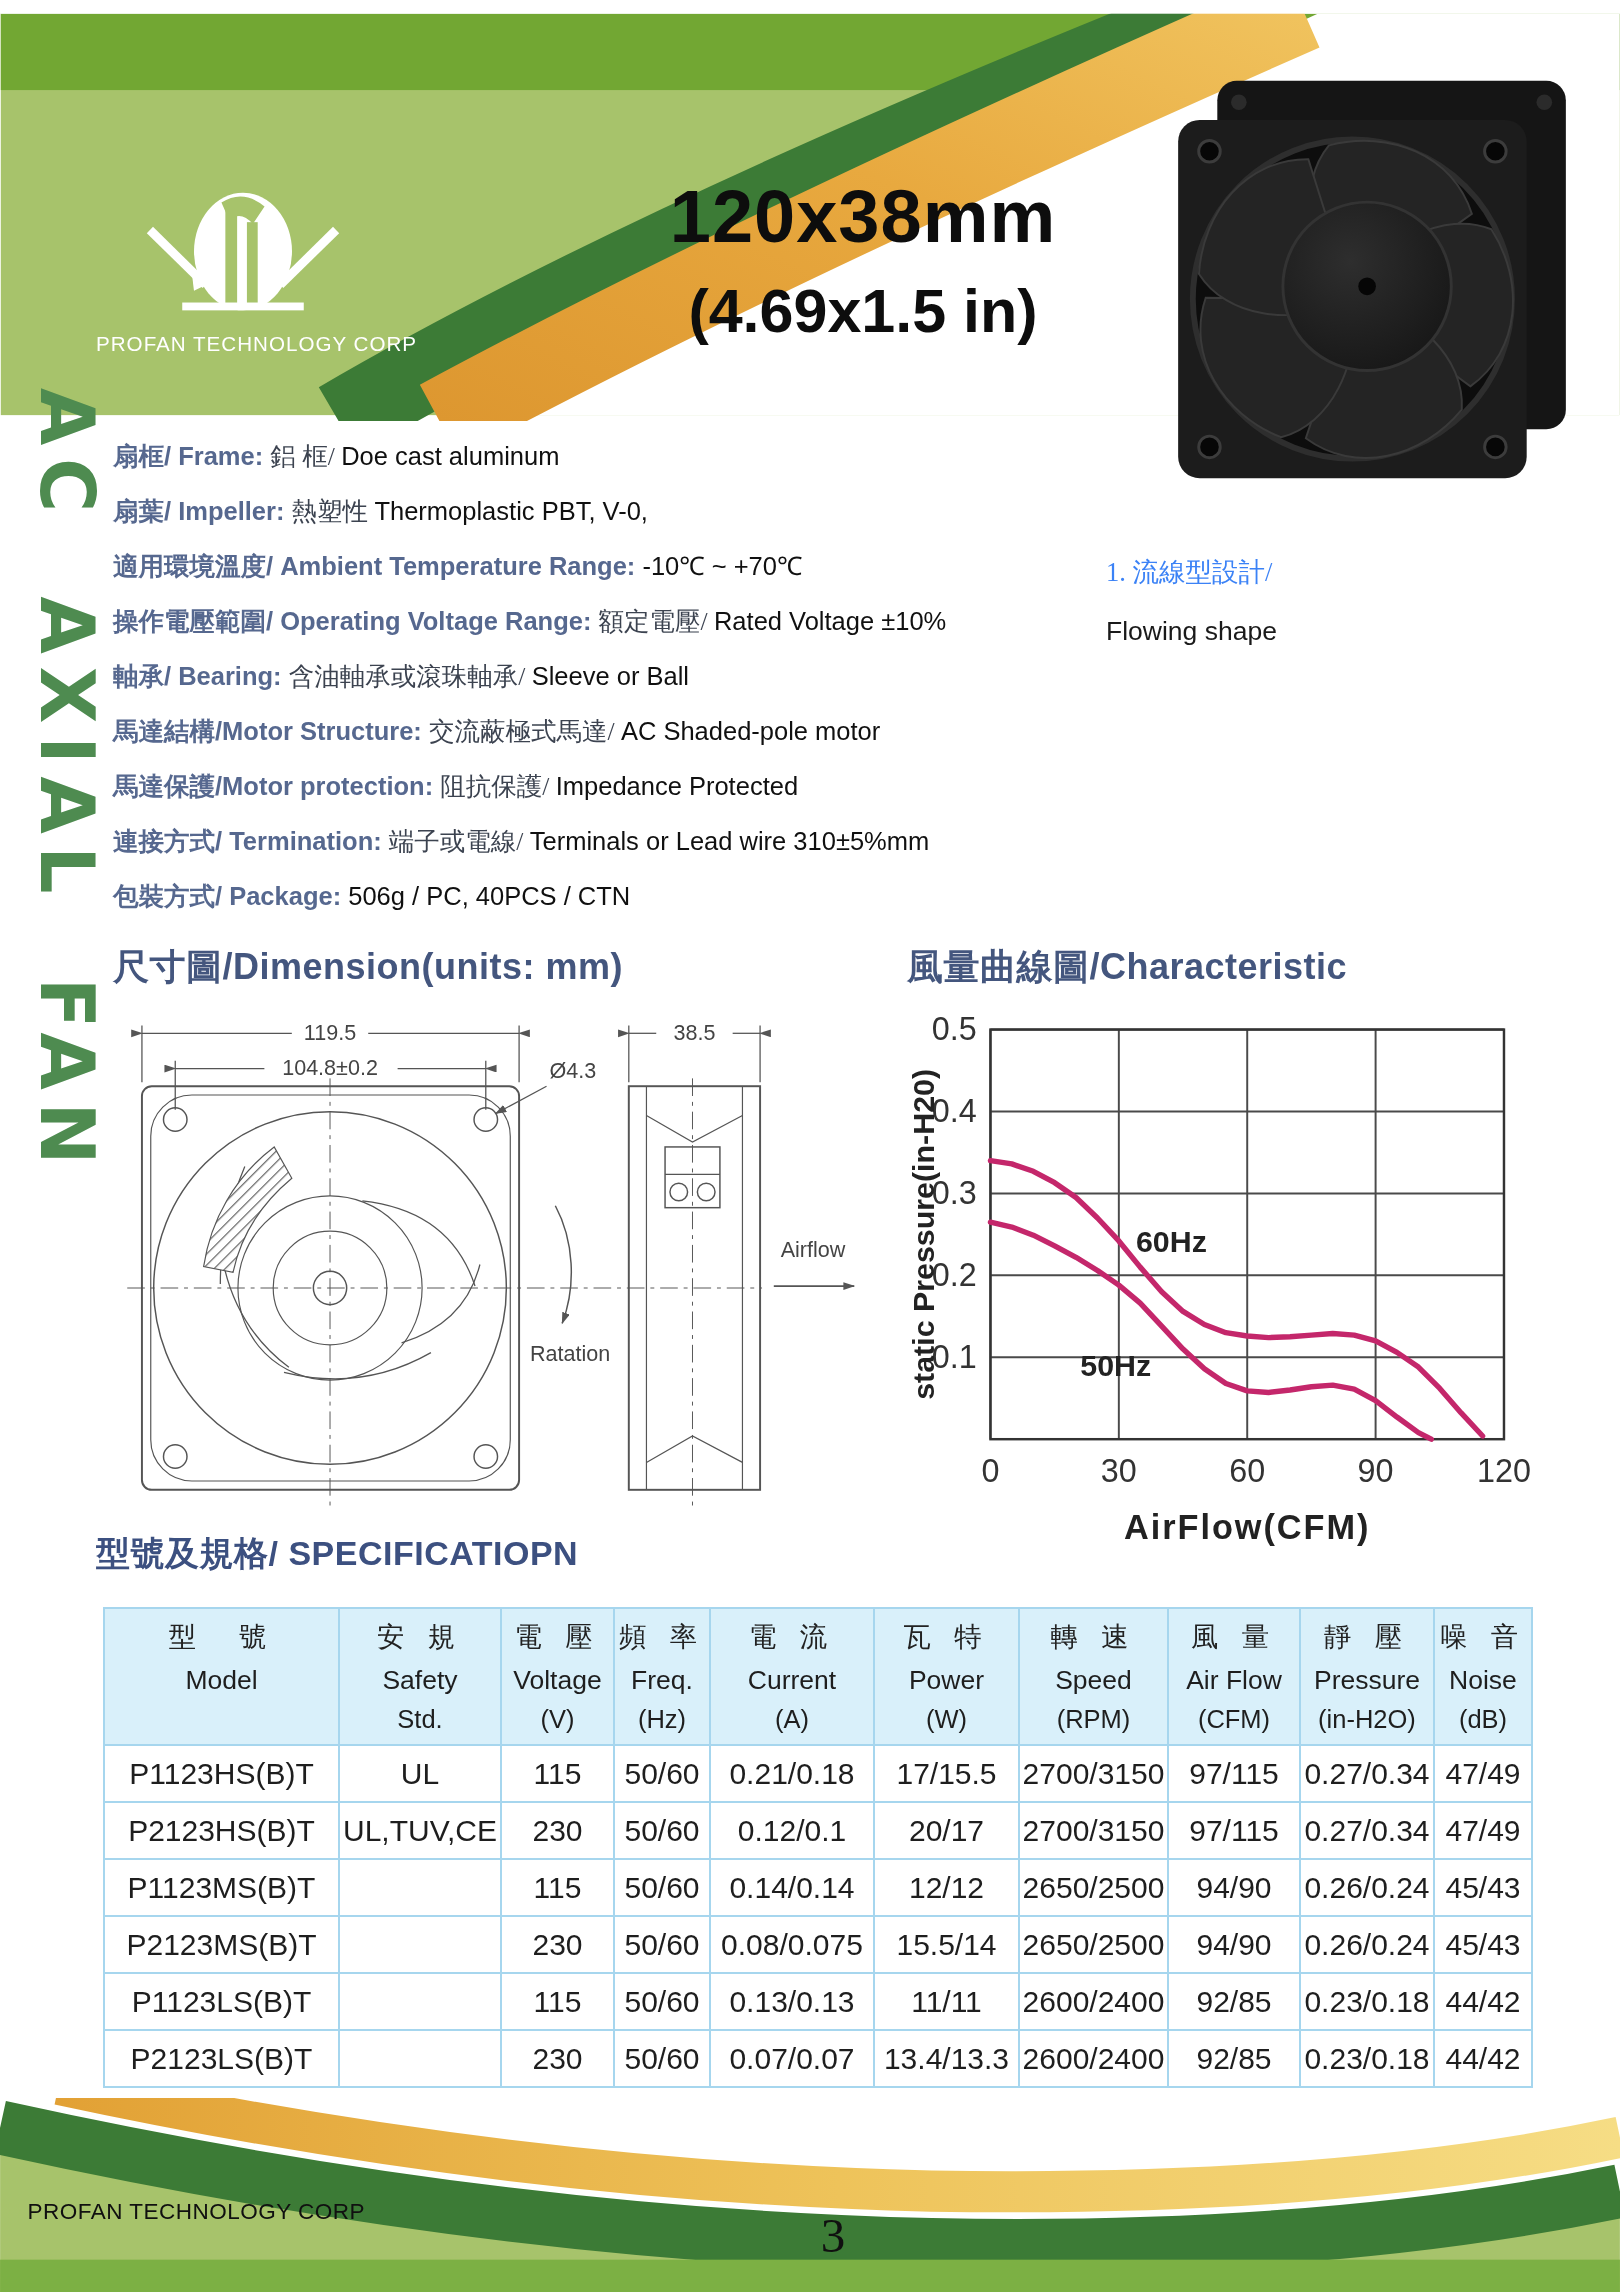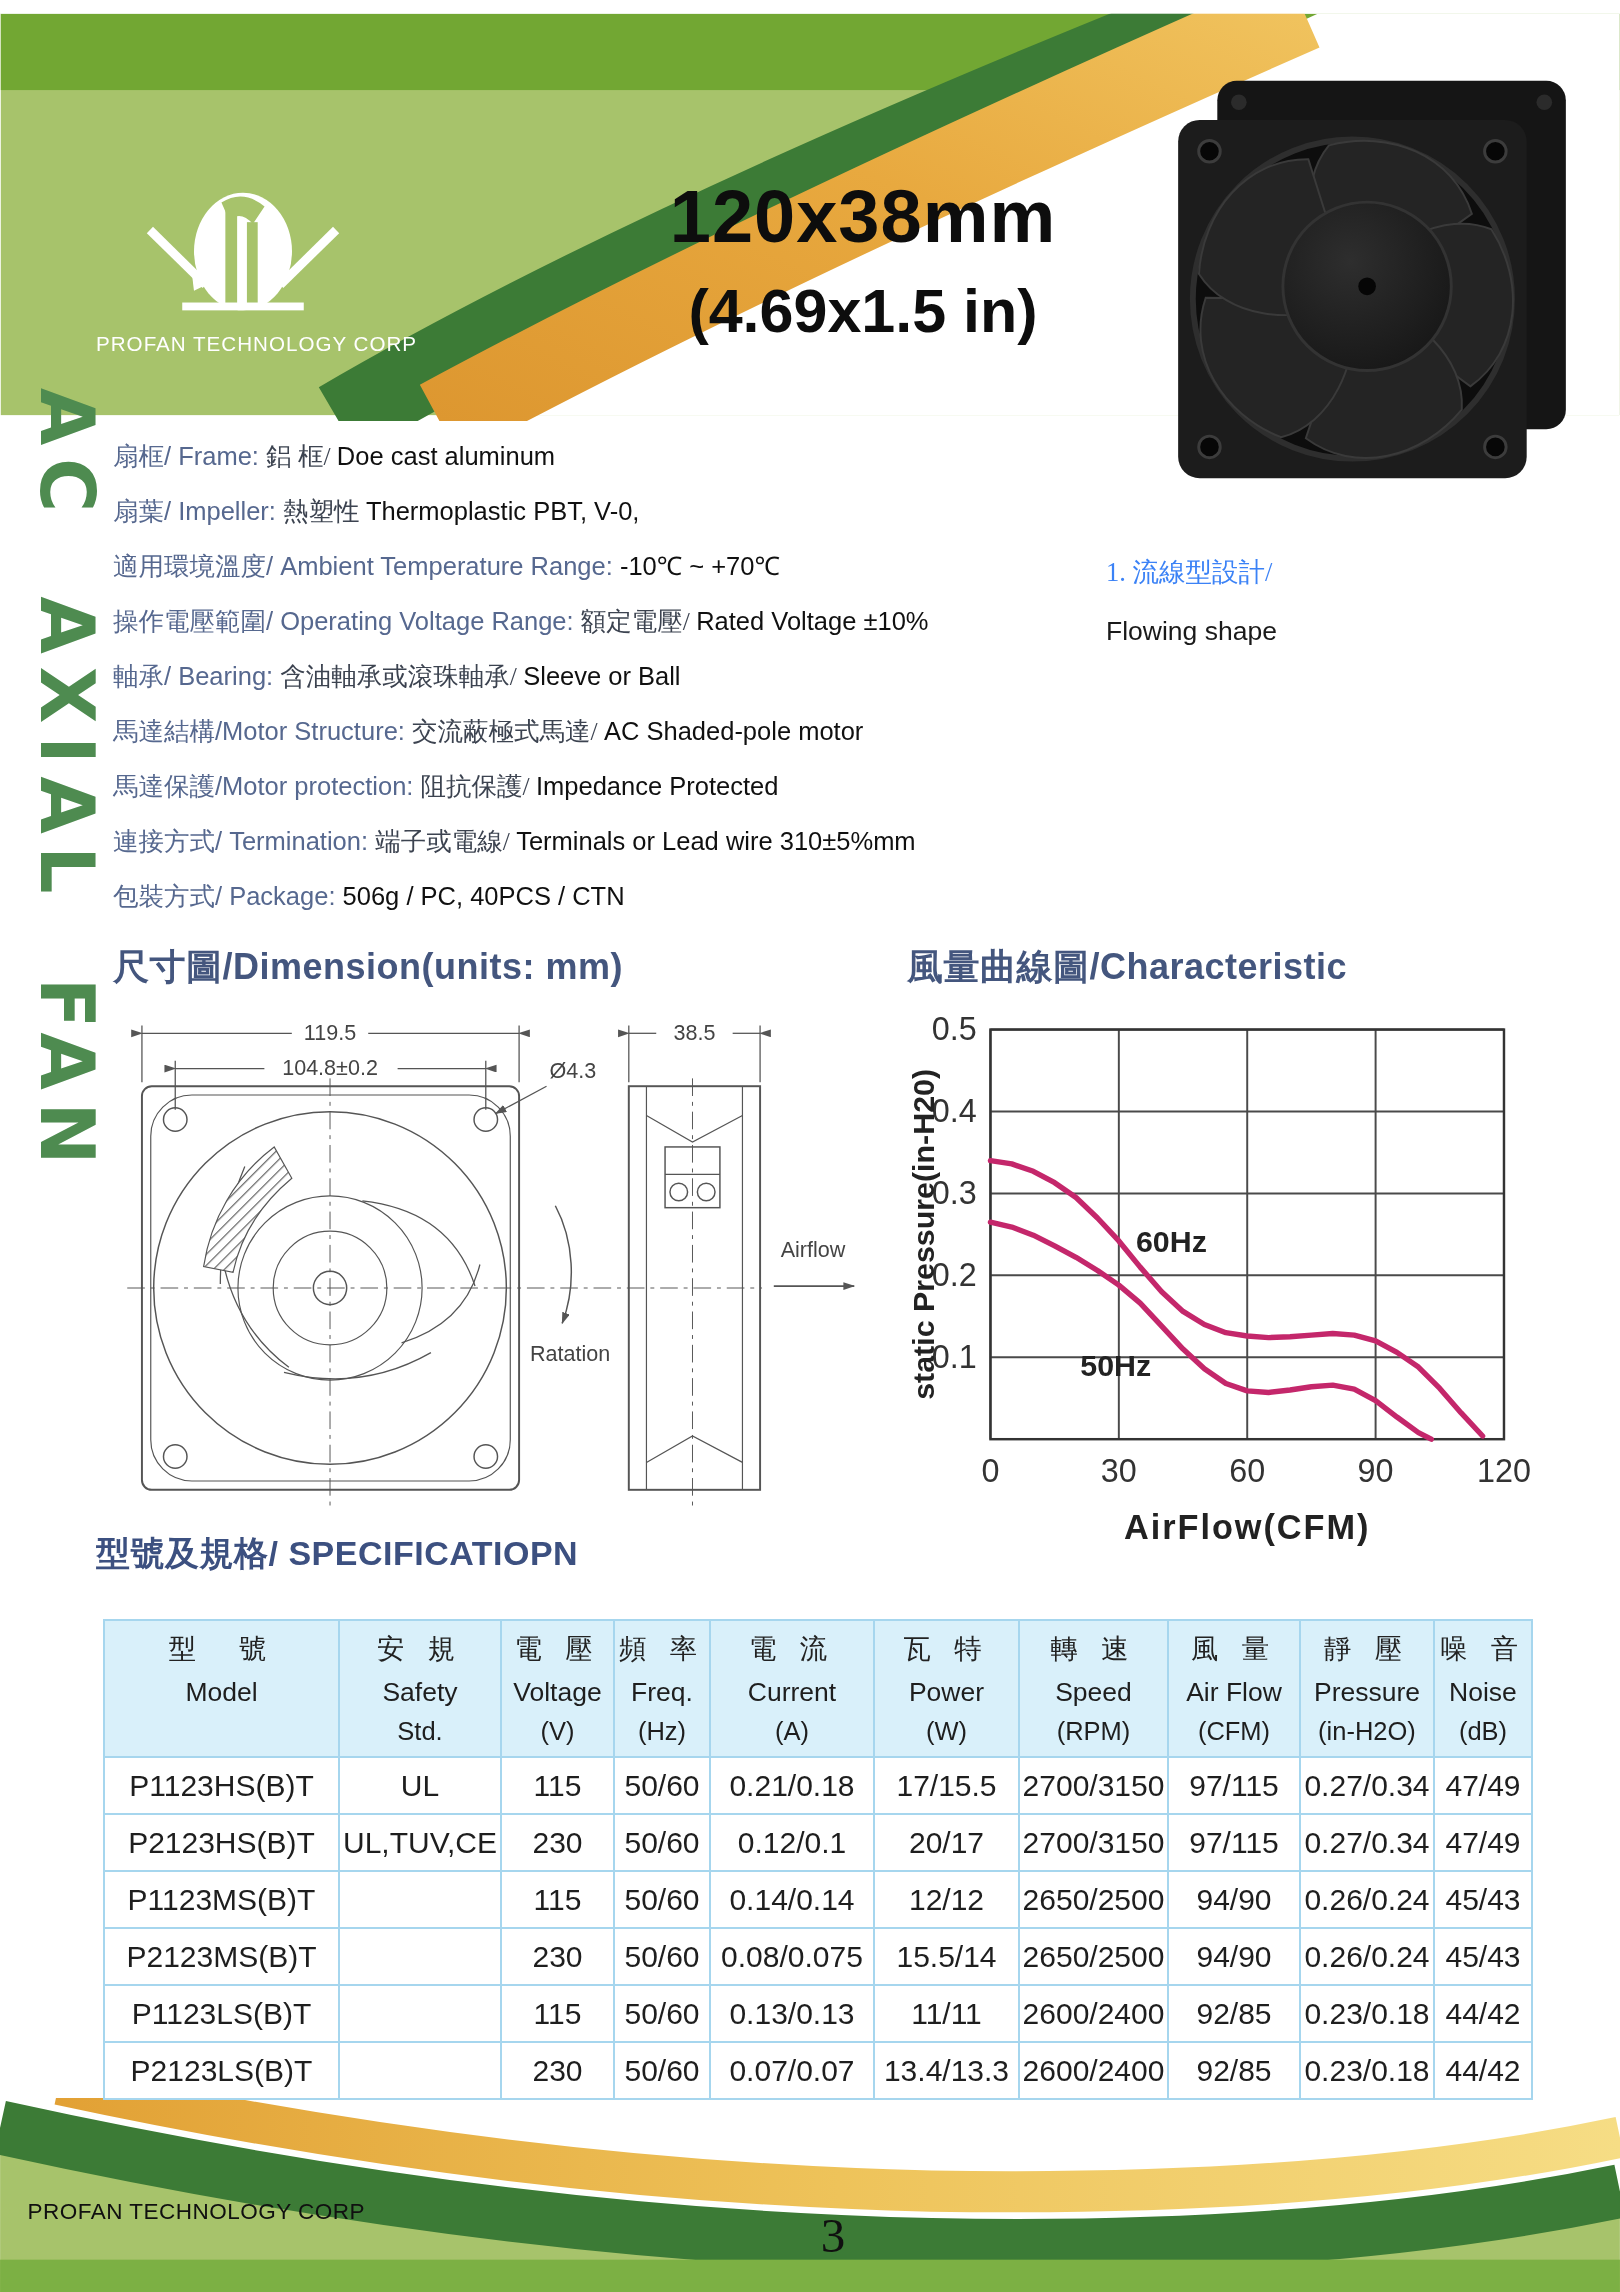--- a/index.html
+++ b/index.html
@@ -21,42 +21,42 @@
   
   .sidebar-text{
     left:110px;top:388px;transform:rotate(90deg);transform-origin:left top;
     font-size:74px;font-weight:bold;color:#4e8b50;letter-spacing:12.7px;word-spacing:33px;
     white-space:nowrap;font-family:"DejaVu Sans",sans-serif;
   }
 
   
   .spec-list{left:113px;top:429px;width:990px;}
   .spec-line{height:55px;line-height:55px;white-space:nowrap;font-size:25.5px;}
-  .sp-label{color:#56688f;}
+  .sp-label{color:#56688f;font-weight:bold;}
   .sp-zh{color:#3c4350;font-family:"Liberation Serif",serif;}
   .sp-en{color:#101010;}
 
   
   .advantage{left:1106px;top:529px;width:451px;}
   .adv-title{font-size:30px;font-weight:bold;color:#4f608a;letter-spacing:2.9px;font-family:"Liberation Serif",serif;}
   .adv-item{margin-top:25.5px;font-size:26.5px;color:#1a1a1a;}
   .adv-item:first-child{margin-top:25px;font-family:"Liberation Serif",serif;color:#3b82f6;}
 
   .sec-title{font-size:36px;font-weight:bold;color:#44567e;letter-spacing:0.5px;}
   .dim-title{left:113px;top:943px;}
   .chart-title{left:907px;top:943px;}
 
   .dim-svg{left:127px;top:1000px;}
   .chart-svg{left:908px;top:1008px;}
 
   
   .table-title{left:96px;top:1531px;font-size:34px;font-weight:bold;color:#3c5080;letter-spacing:0.5px;}
   .spec-table{
     left:103px;top:1607px;width:1428px;border-collapse:collapse;table-layout:fixed;
-    font-family:"Liberation Sans",sans-serif;z-index:2;margin-top:12px;
+    font-family:"Liberation Sans",sans-serif;z-index:2;
   }
   .spec-table th,.spec-table td{border:2.9px solid #a6d6ee;text-align:center;color:#1e1e1e;background:#ffffff;overflow:hidden;}
   .spec-table th{background:#d9f0fa;font-weight:normal;padding:9.8px 2px;}
   .spec-table td{height:55px;font-size:30px;padding:0 2px;}
   .th-zh{font-size:27.4px;letter-spacing:7.8px;color:#222;}
   .th-en{font-size:26.5px;margin-top:9.8px;}
   .th-unit{font-size:25.5px;margin-top:9.8px;min-height:29px;}
 
   
   .footer-bg{left:0;top:2098px;z-index:0;}

